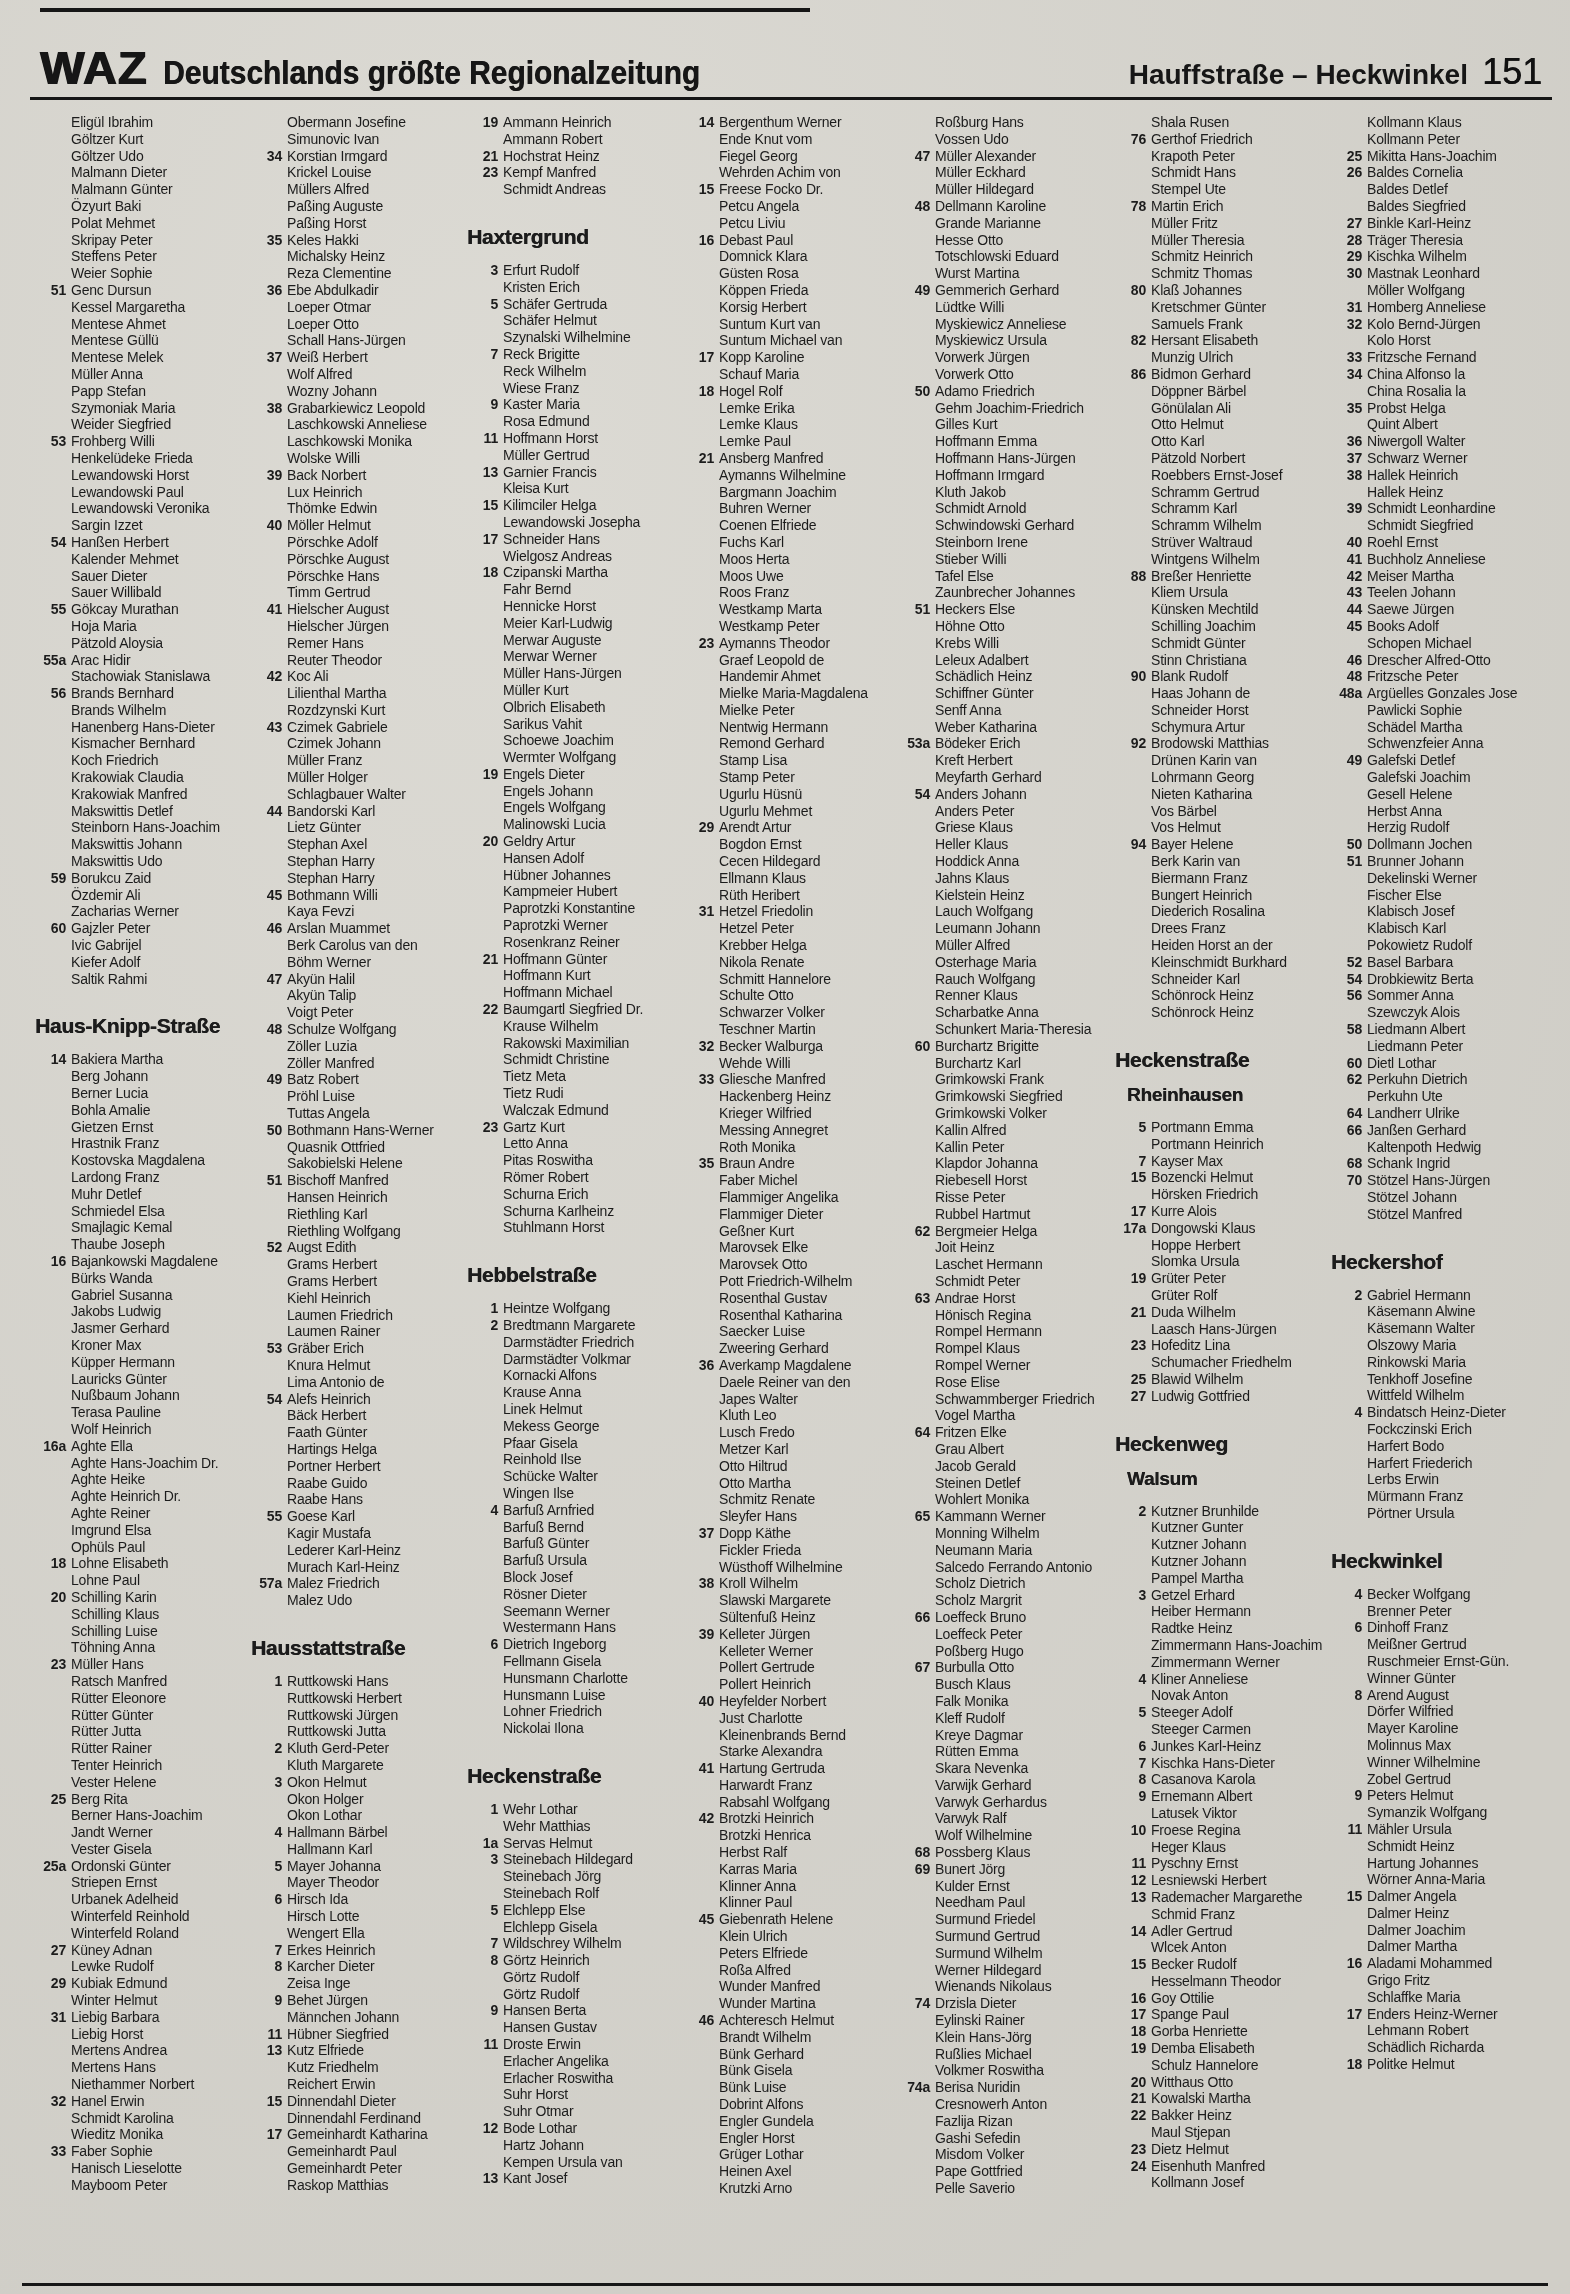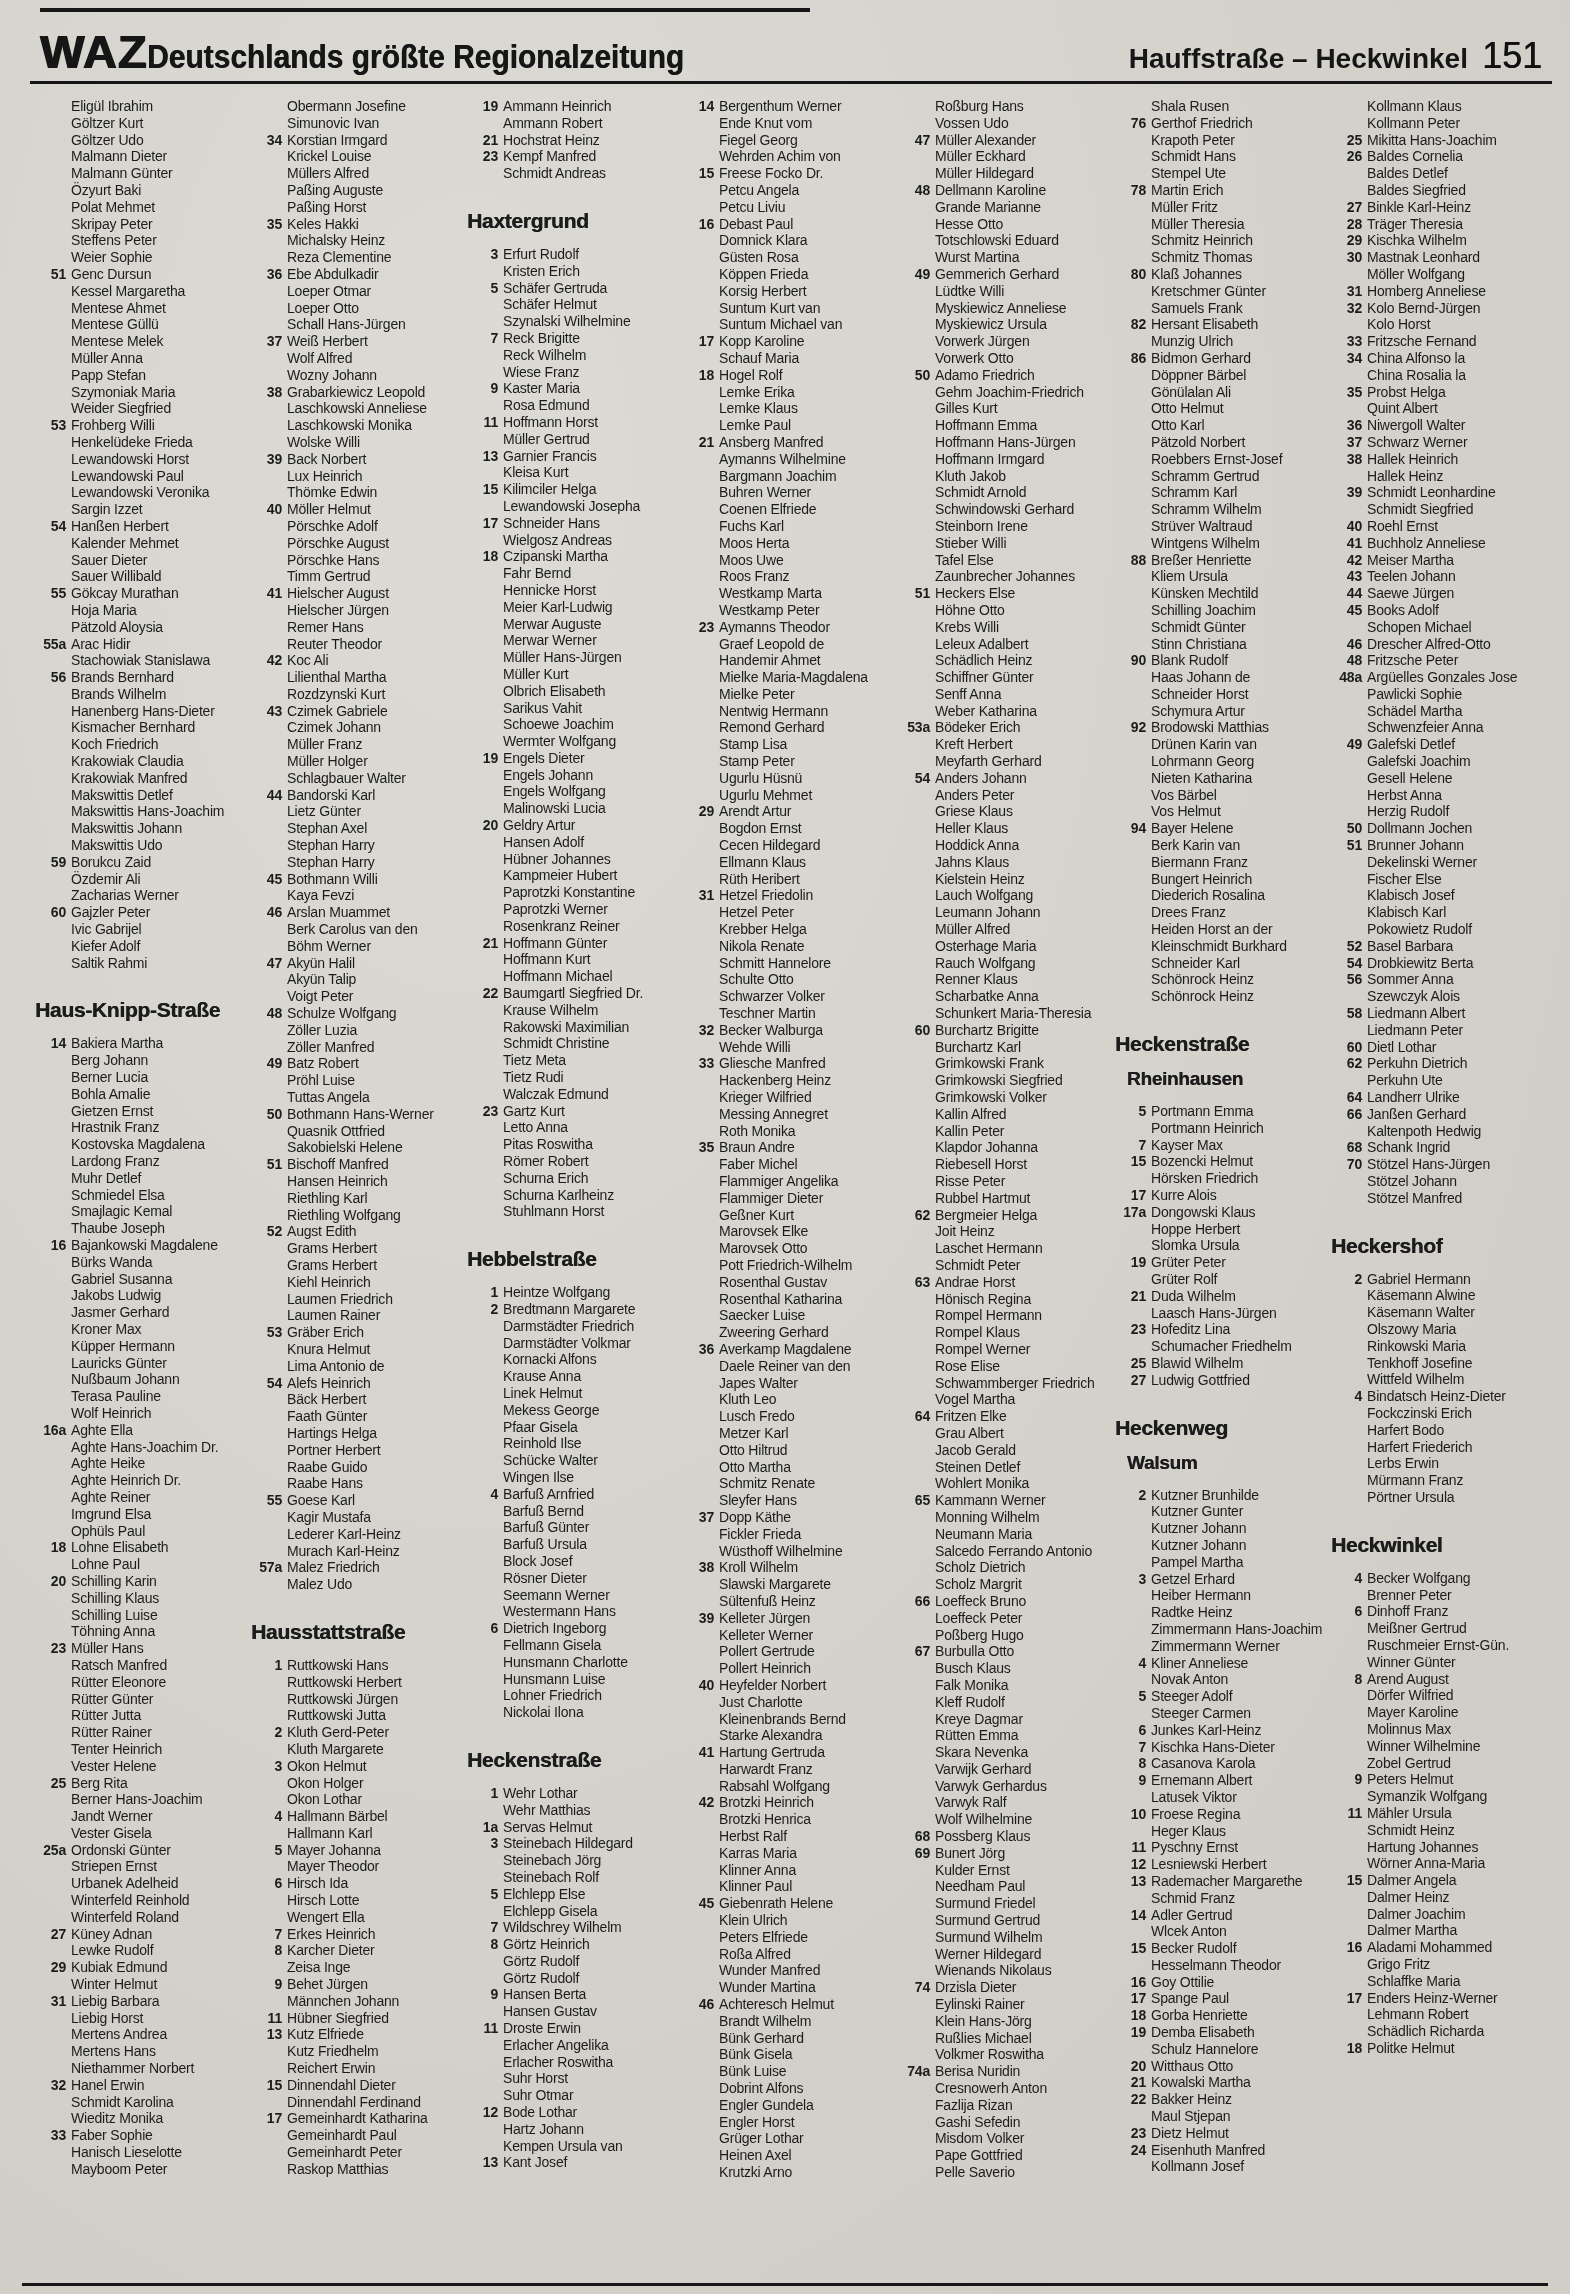--- a/index.html
+++ b/index.html
@@ -20,22 +20,22 @@
   
   .masthead{
     display:flex;justify-content:space-between;align-items:flex-end;
     margin:0 18px 0 30px;
     padding:8px 10px 6px 10px;
     border-bottom:3px solid #161616;
   }
   .mast-left{
     width:770px;
     border-top:4px solid #161616;
-    padding-top:16px;
-    display:flex;align-items:baseline;
+    padding-top:32px;
+    display:flex;align-items:baseline;gap:16px;
     white-space:nowrap;
   }
   .waz{
     font-weight:bold;font-size:47px;line-height:1;
     letter-spacing:1px;
     text-shadow:1px 0 0 #161616,-0.5px 0 0 #161616;
     color:#161616;
   }
   .tagline{
     font-weight:bold;font-size:34px;line-height:1;
@@ -263,21 +263,21 @@
         <div class="entry">
           <span class="num"></span>
           <span class="nm">Krakowiak Manfred</span>
         </div>
         <div class="entry">
           <span class="num"></span>
           <span class="nm">Makswittis Detlef</span>
         </div>
         <div class="entry">
           <span class="num"></span>
-          <span class="nm">Makswittis Hans-Joachim</span>
+          <span class="nm">Steinborn Hans-Joachim</span>
         </div>
         <div class="entry">
           <span class="num"></span>
           <span class="nm">Makswittis Johann</span>
         </div>
         <div class="entry">
           <span class="num"></span>
           <span class="nm">Makswittis Udo</span>
         </div>
         <div class="entry">

